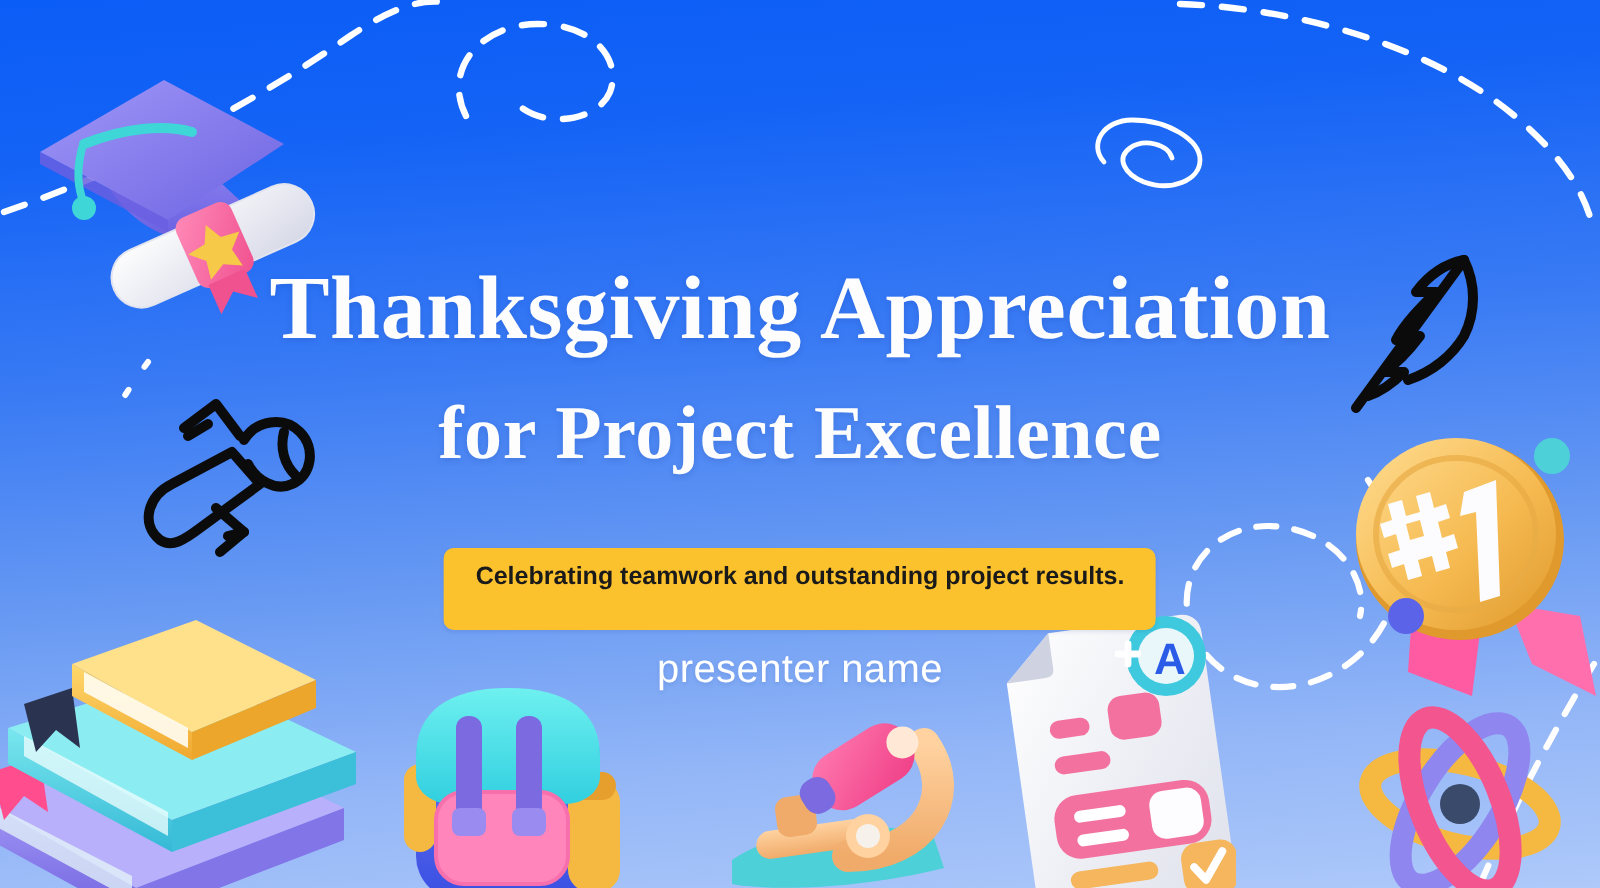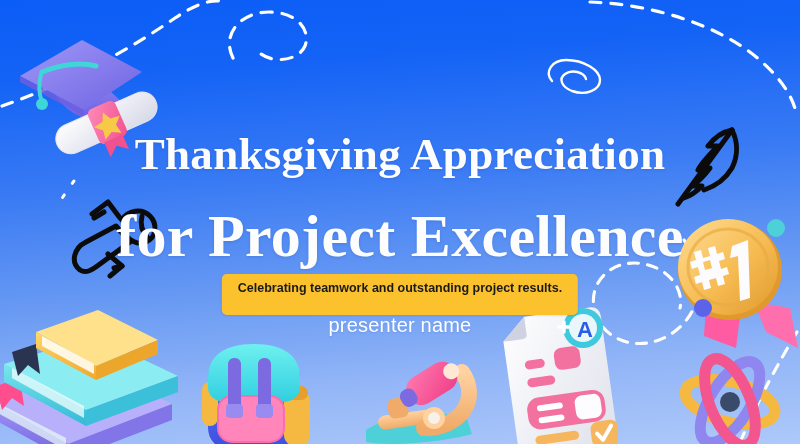--- a/index.html
+++ b/index.html
@@ -20,32 +20,32 @@
   
   .textwrap{position:absolute;left:0;top:0;width:800px;height:444px;z-index:40;}
   .title{
     position:absolute;left:0;width:800px;text-align:center;
     font-family:"Liberation Serif", serif;
     font-weight:700;color:#fdfdfd;
     letter-spacing:.3px;
     text-shadow:0 1px 3px rgba(20,50,140,.18);
   }
   .title.l1{top:128px;font-size:45px;line-height:52px;}
-  .title.l2{top:210px;font-size:60px;line-height:52px;font-family:Liberation Serif, serif;}
+  .title.l2{top:191px;font-size:38px;line-height:52px;font-family:Liberation Serif, serif;}
   .badge{
     position:absolute;left:50%;transform:translateX(-50%);
     top:274px;
     background:#fbc22e;color:#1a1a1a;
     font-size:12.5px;font-weight:700;
     padding:7px 16px 20px 16px;border-radius:5px;
     white-space:nowrap;
     box-shadow:0 1px 2px rgba(30,60,140,.12);
   }
   .presenter{
-    position:absolute;left:0;width:800px;text-align:center;top:314px;
+    position:absolute;left:0;width:800px;text-align:center;top:324px;
     color:#ffffff;font-size:20px;font-weight:400;letter-spacing:.2px;
     text-shadow:0 1px 2px rgba(30,60,140,.15);
   }
 
   
   .asset{position:absolute;}
 </style>
 </head>
 <body>
 

